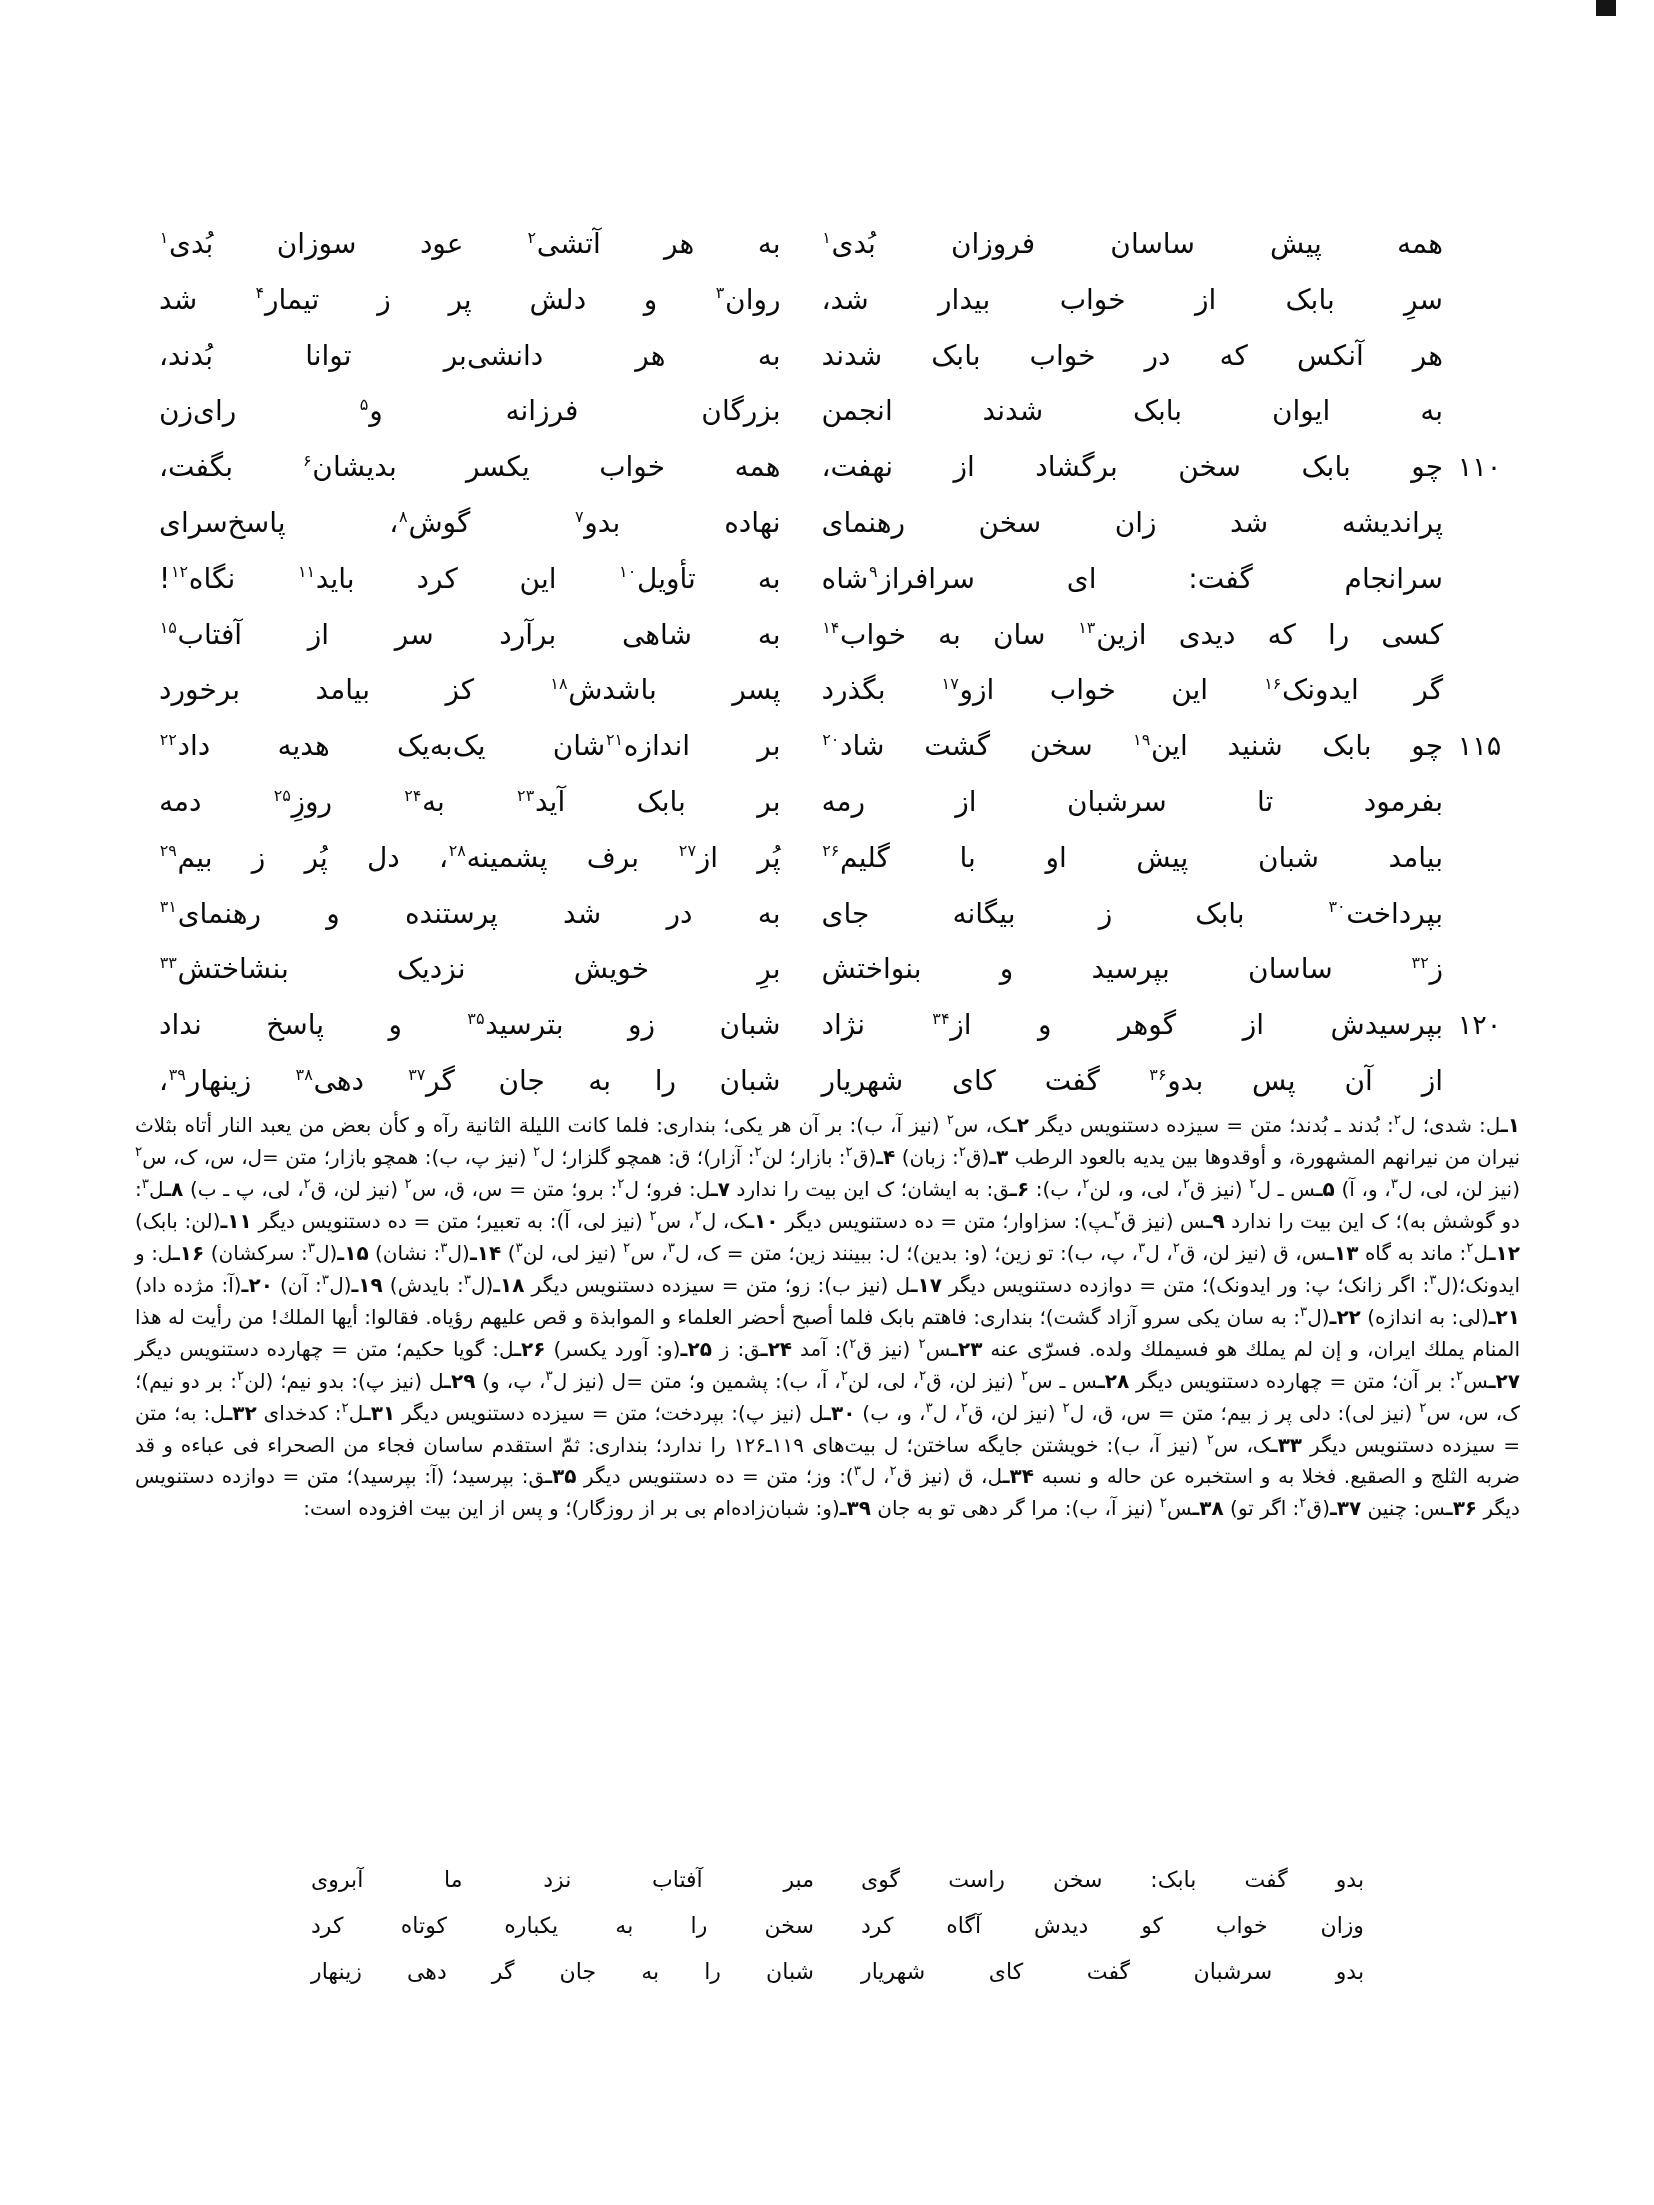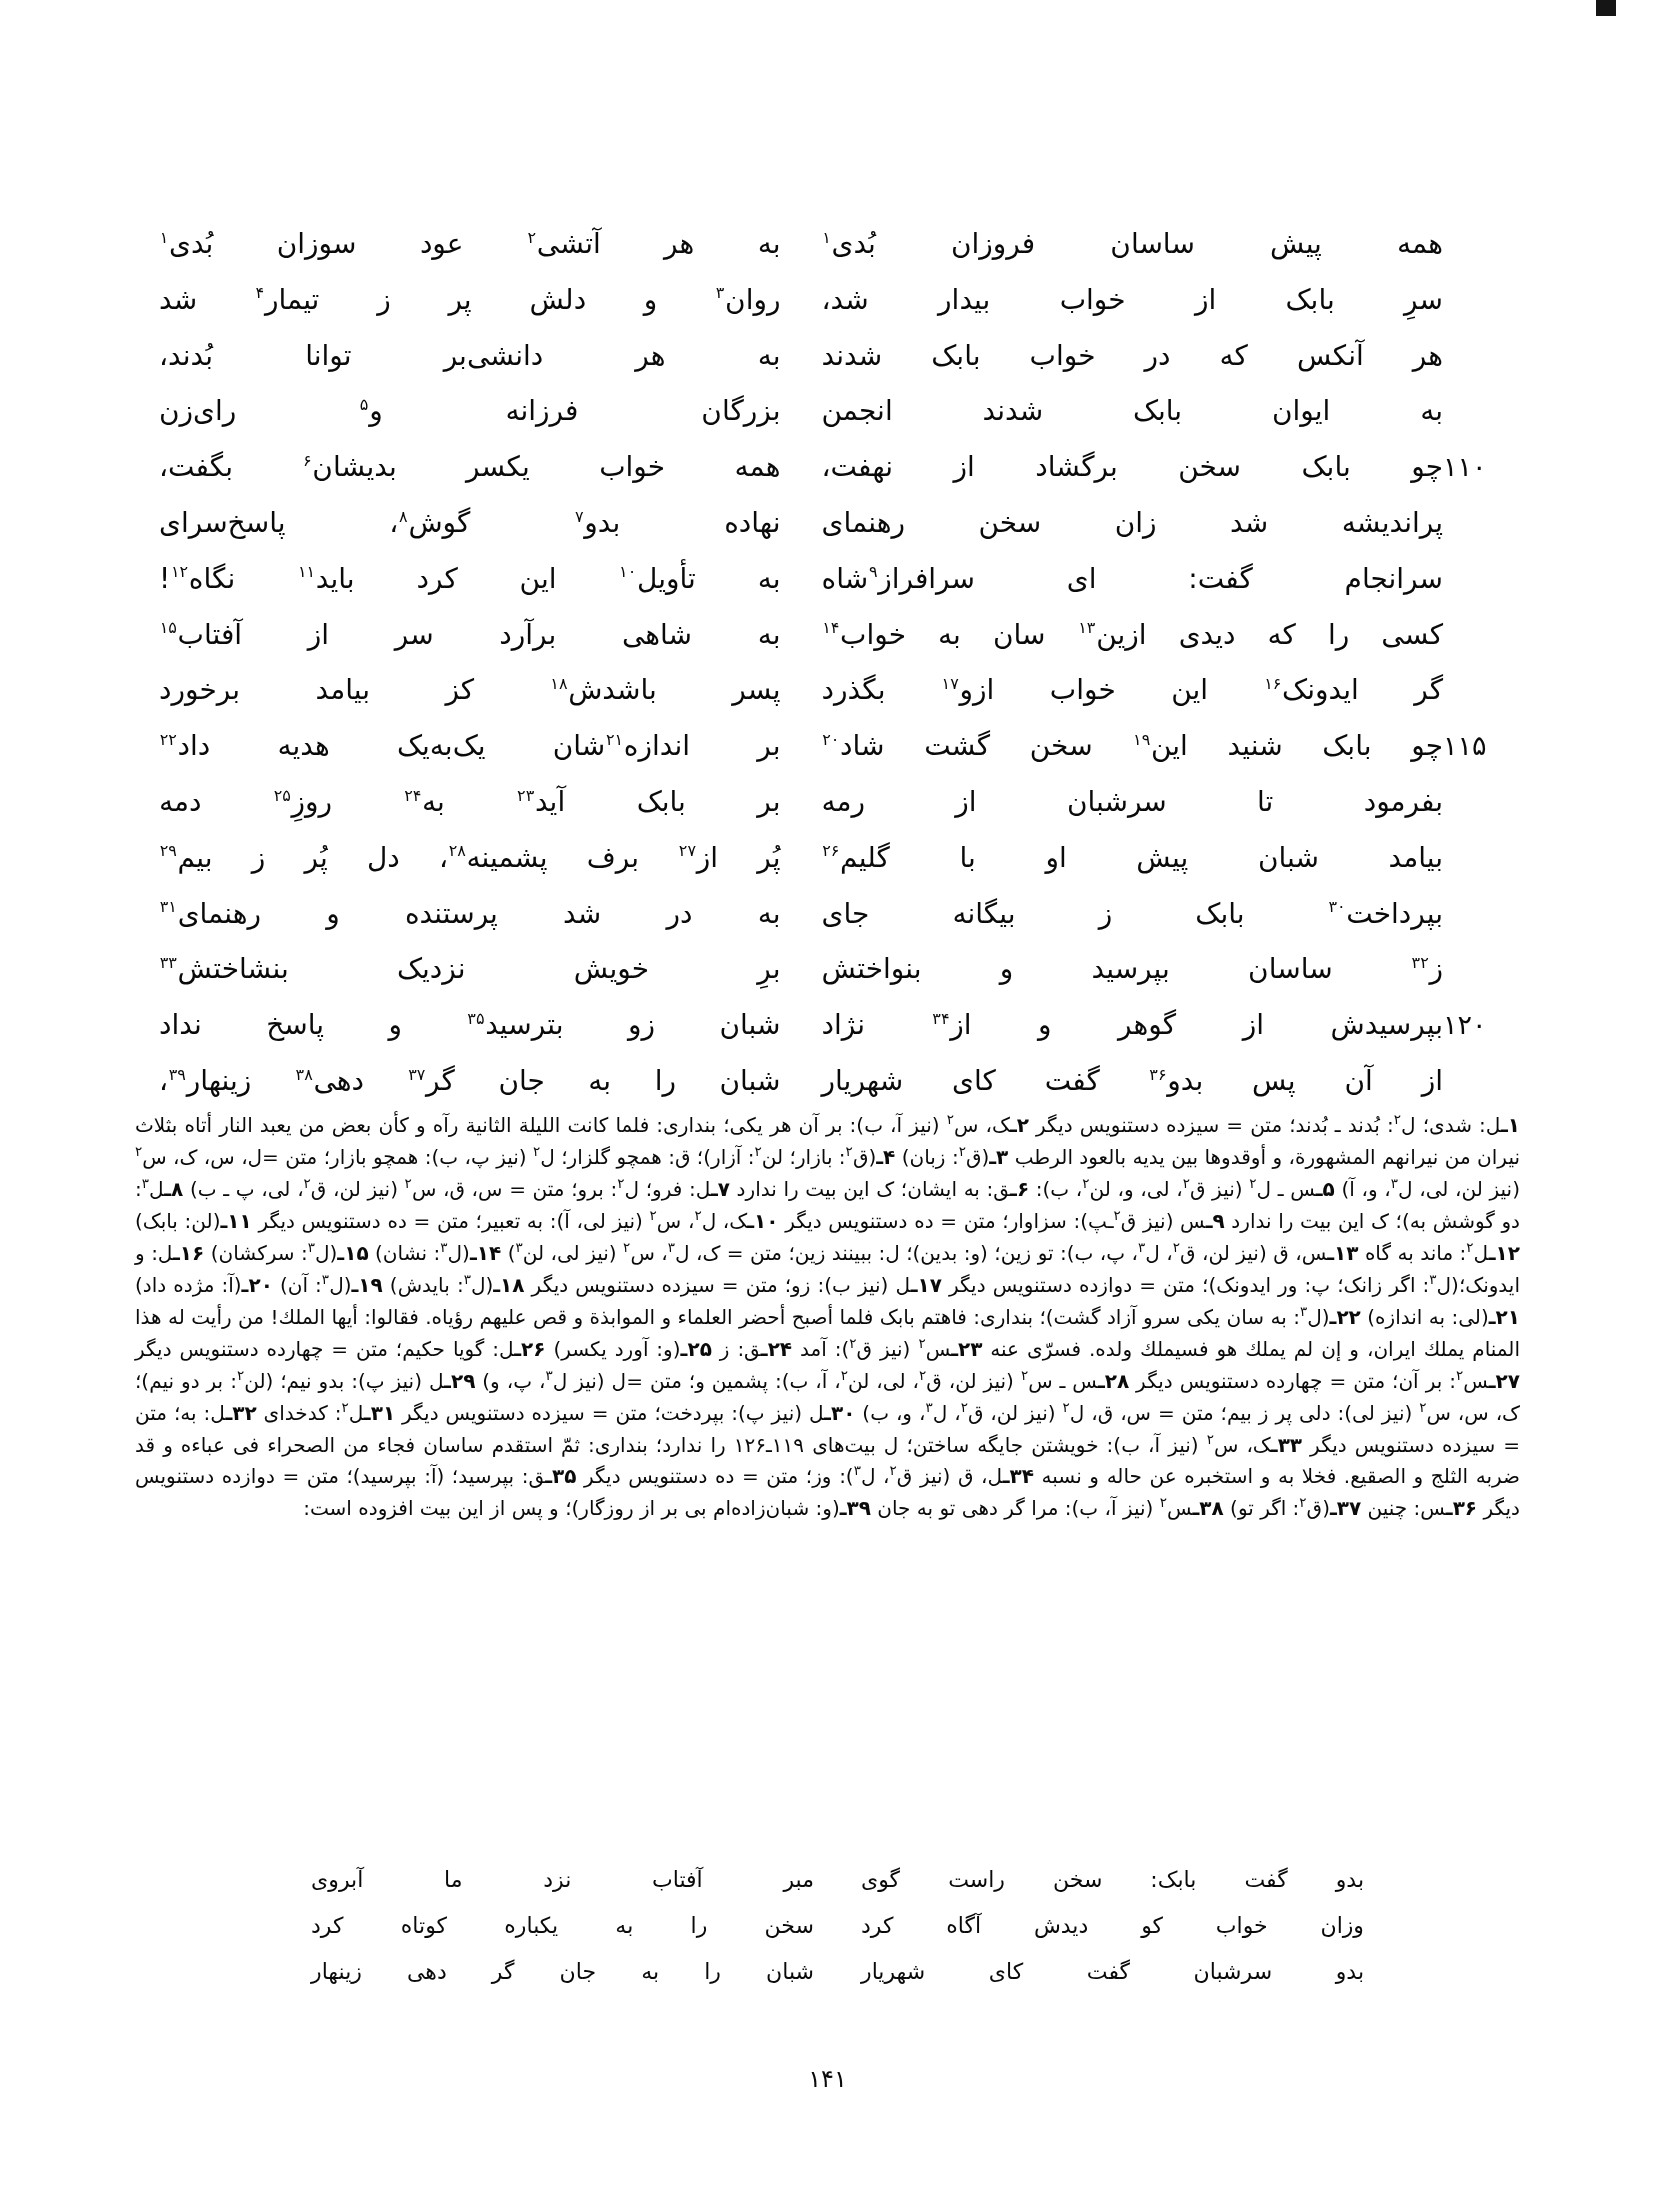--- a/index.html
+++ b/index.html
@@ -54,21 +54,21 @@
     display: flex;
     flex-direction: row;
     align-items: baseline;
     margin-bottom: 10.8px;
     min-height: 45px;
   }
   .vnum {
     width: 73px;
     flex: 0 0 73px;
     font-size: 27px;
-    text-align: left;
+    text-align: center;
     padding-top: 2.7px;
     letter-spacing: 0.7px;
   }
   .hemistich {
     flex: 1 1 0;
     font-size: 28px;
     line-height: 1.5;
     text-align: justify;
     text-align-last: justify;
     white-space: nowrap;
@@ -588,16 +588,15 @@
             <span>به</span>
             <span>جان</span>
             <span>گر</span>
             <span>دهی</span>
             <span>زینهار</span>
           </span>
         </div>
       </div>
     </div>
 
-  <div class="folio">۱۴۱</div>
 
 </div>
 
 
 </body></html>

